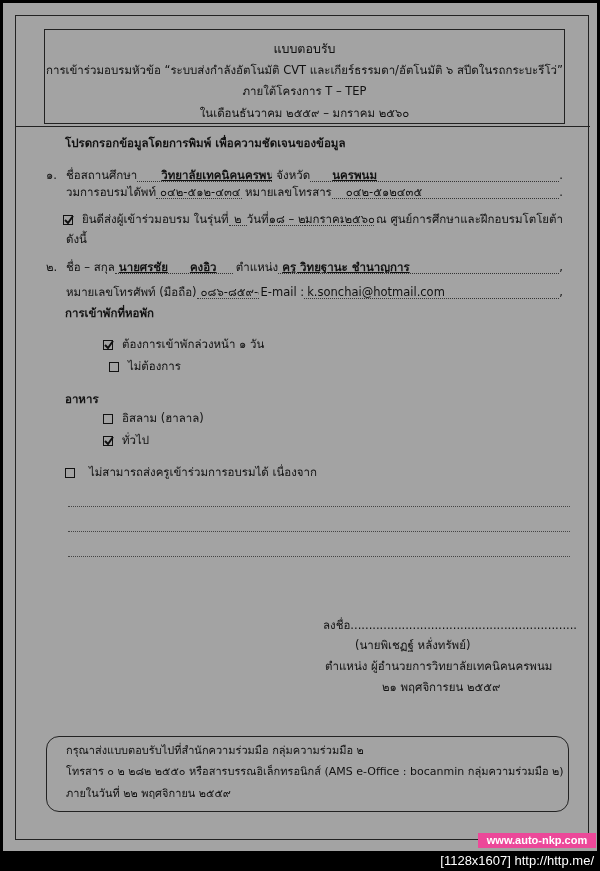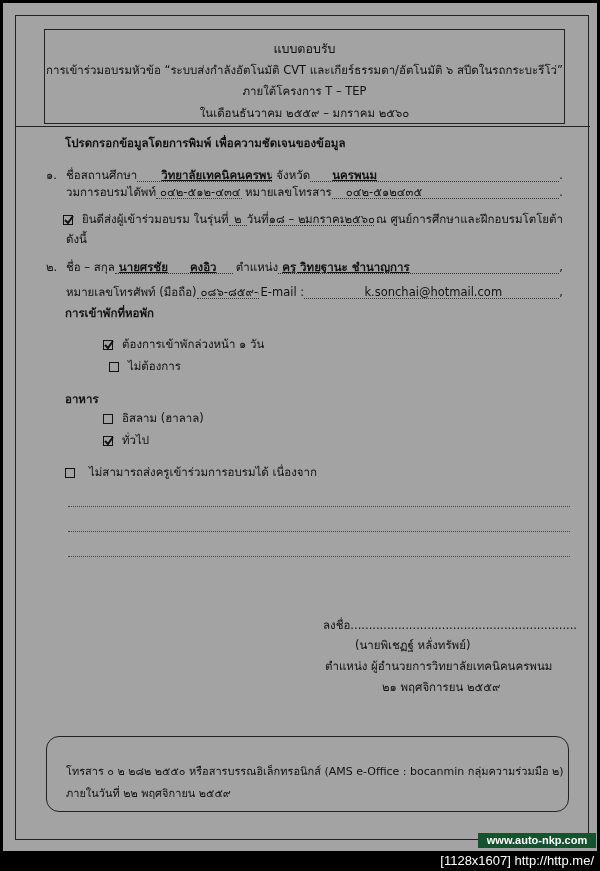--- a/index.html
+++ b/index.html
@@ -16,21 +16,21 @@
   .field { display: inline-block; border-bottom: 1px dotted #333; height: 14px; overflow: hidden; box-sizing: border-box; }
   .val { font-weight: bold; text-decoration: underline; text-decoration-style: solid; }
   .bold { font-weight: bold; }
   .italic { font-weight: bold; }
   .cb { display: inline-block; width: 10px; height: 10px; border: 1.6px solid #111; box-sizing: border-box; position: relative; margin-right: 9px; margin-bottom: 1px; flex: none; }
   .cb svg { position: absolute; left: -1px; top: -2px; }
   .dots { position: absolute; left: 65px; width: 502px; height: 0; border-top: 1.5px dotted #444; }
   .sig { position: absolute; font-size: 11.5px; white-space: nowrap; }
   .note-box { position: absolute; left: 43px; top: 733px; width: 523px; height: 76px; border: 1.5px solid #222; border-radius: 13px; box-sizing: border-box; }
   .note-line { position: absolute; left: 63px; font-size: 11px; white-space: nowrap; }
-  .badge { position: absolute; left: 478px; top: 833px; width: 118px; height: 15px; background: #14532d; color: #fff; font-weight: bold; font-size: 11px; line-height: 15px; text-align: center; font-family: "Liberation Sans", sans-serif; }
+  .badge { position: absolute; left: 478px; top: 833px; width: 118px; height: 15px; background: #ec4899; color: #fff; font-weight: bold; font-size: 11px; line-height: 15px; text-align: center; font-family: "Liberation Sans", sans-serif; }
   .strip-text { position: absolute; right: 6px; top: 853px; color: #fff; font-size: 13px; font-family: "Liberation Sans", sans-serif; white-space: nowrap; }
 </style>
 </head>
 <body>
 
 <div class="page">
   <div class="frame"></div>
 
   <div class="header-box">
     <div style="top:9px;font-size:12.5px;">แบบตอบรับ</div>
@@ -79,21 +79,21 @@
     <span>ชื่อ – สกุล</span>
     <span class="field" style="width:118px;padding-left:4px;"><span class="val">นายศรชัย</span><span class="val" style="margin-left:22px;">คงอิว</span></span>
     <span style="margin-left:3px;">ตำแหน่ง</span>
     <span class="field" style="flex:1;padding-left:4px;"><span class="val">ครู  วิทยฐานะ  ชำนาญการ</span></span>
     <span>,</span>
   </div>
   <div class="line" style="left:63px;top:282px;width:497px;">
     <span>หมายเลขโทรศัพท์ (มือถือ)</span>
     <span class="field" style="width:62px;padding-left:4px;"><span>๐๘๖-๘๕๙-๗๙๗๘</span></span>
     <span style="margin-left:2px;">E-mail :</span>
-    <span class="field" style="flex:1;padding-left:3px;text-align:center;"><span>k.sonchai@hotmail.com</span></span>
+    <span class="field" style="flex:1;padding-left:3px;"><span>k.sonchai@hotmail.com</span></span>
     <span>,</span>
   </div>
 
   <div class="line bold" style="left:62px;top:303px;">การเข้าพักที่หอพัก</div>
   <div class="line" style="left:100px;top:334px;">
     <span class="cb">
         <svg width="12" height="12" viewBox="0 0 12 12">
           <path d="M2 6 L5 9 L10 2" stroke="#111" stroke-width="2" fill="none"></path>
         </svg>
       </span>
@@ -125,18 +125,19 @@
   <div class="dots" style="top:503px;"></div>
   <div class="dots" style="top:528px;"></div>
   <div class="dots" style="top:553px;"></div>
 
   <div class="sig" style="left:320px;top:613px;">ลงชื่อ..............................................................</div>
   <div class="sig" style="left:352px;top:633px;">(นายพิเชฏฐ์            หลั่งทรัพย์)</div>
   <div class="sig" style="left:322px;top:654px;">ตำแหน่ง ผู้อำนวยการวิทยาลัยเทคนิคนครพนม</div>
   <div class="sig" style="left:379px;top:675px;">๒๑  พฤศจิการยน  ๒๕๕๙</div>
 
   <div class="note-box"></div>
+  <div class="note-line" style="top:738px;">กรุณาส่งแบบตอบรับไปที่สำนักความร่วมมือ   กลุ่มความร่วมมือ ๒</div>
   <div class="note-line" style="top:759px;">โทรสาร ๐ ๒ ๒๘๒ ๒๕๕๐  หรือสารบรรณอิเล็กทรอนิกส์ (AMS e-Office : bocanmin กลุ่มความร่วมมือ ๒)</div>
   <div class="note-line" style="top:781px;">ภายในวันที่  ๒๒  พฤศจิกายน  ๒๕๕๙</div>
 </div>
 
 <div class="badge">www.auto-nkp.com</div>
 <div class="strip-text">[1128x1607] http://http.me/</div>
 
 </body></html>

